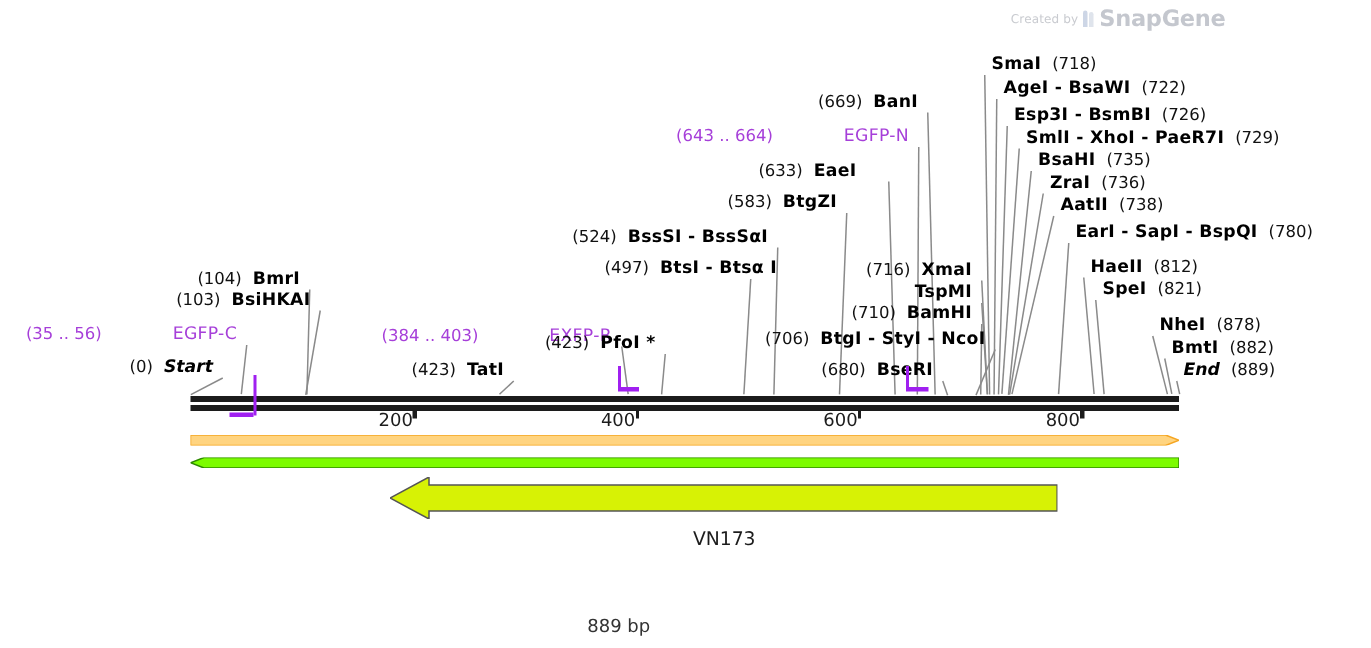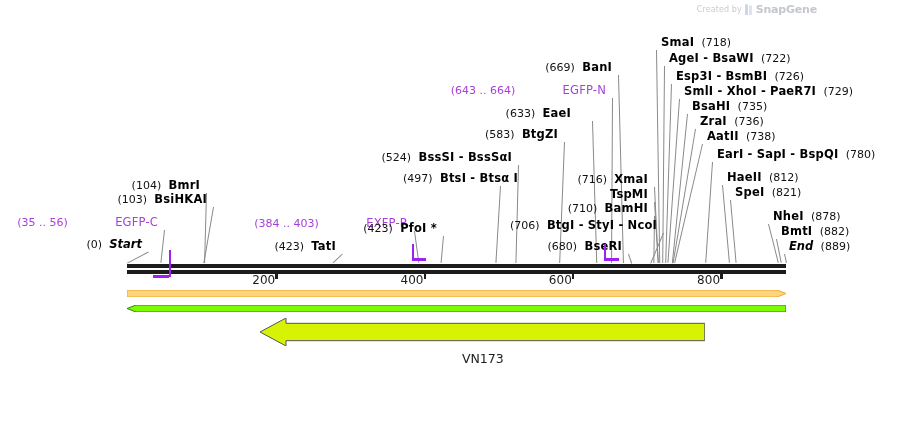--- a/index.html
+++ b/index.html
@@ -22,21 +22,21 @@
   }
   .wm-logo { width:8px; height:11px; position:relative; display:inline-block; }
   .wm-logo .b1 {
     position:absolute; left:0; top:0; width:3px; height:11px;
     background:#cdd6e6; border-radius:1.5px 1.5px 0 0;
   }
   .wm-logo .b2 {
     position:absolute; left:4px; top:1px; width:3px; height:10px;
     background:#dfe4ec; border-radius:1.5px 1.5px 0 0;
   }
-  .wm-name { font-size:11px; color:#c4c7ce; font-weight:600; letter-spacing:-.2px; }
+  .wm-name { font-size:15px; color:#c4c7ce; font-weight:600; letter-spacing:-.2px; }
 
   
   .lbl {
     position:absolute;
     white-space:nowrap;
     font-size:11.5px;
     line-height:13px;
     color:#000;
   }
   .lbl .pos { font-weight:400; font-size:11px; color:#111; }
@@ -206,14 +206,15 @@
         </svg>
       </div>
       <div class="arrowrow" style="left: 260.431px; top: 318px; width: 444.769px; height: 28px;">
         <svg width="444.7694038245219" height="28" viewBox="0 0 444.7694038245219 28" style="display: block;">
           <path d="M444.7694038245219 5.32 H26 V0 L0 14 L26 28 V22.68 H444.7694038245219 Z" fill="#D7F205" stroke="#555555" stroke-width="1"></path>
         </svg>
       </div>
       <div class="featlabel" style="left: 482.816px; top: 351px;">VN173</div>
     </div>
 
+  <div class="subtitle" style="left:0; top:410px;">889 bp</div>
 
 </div>
 
 </body></html>

